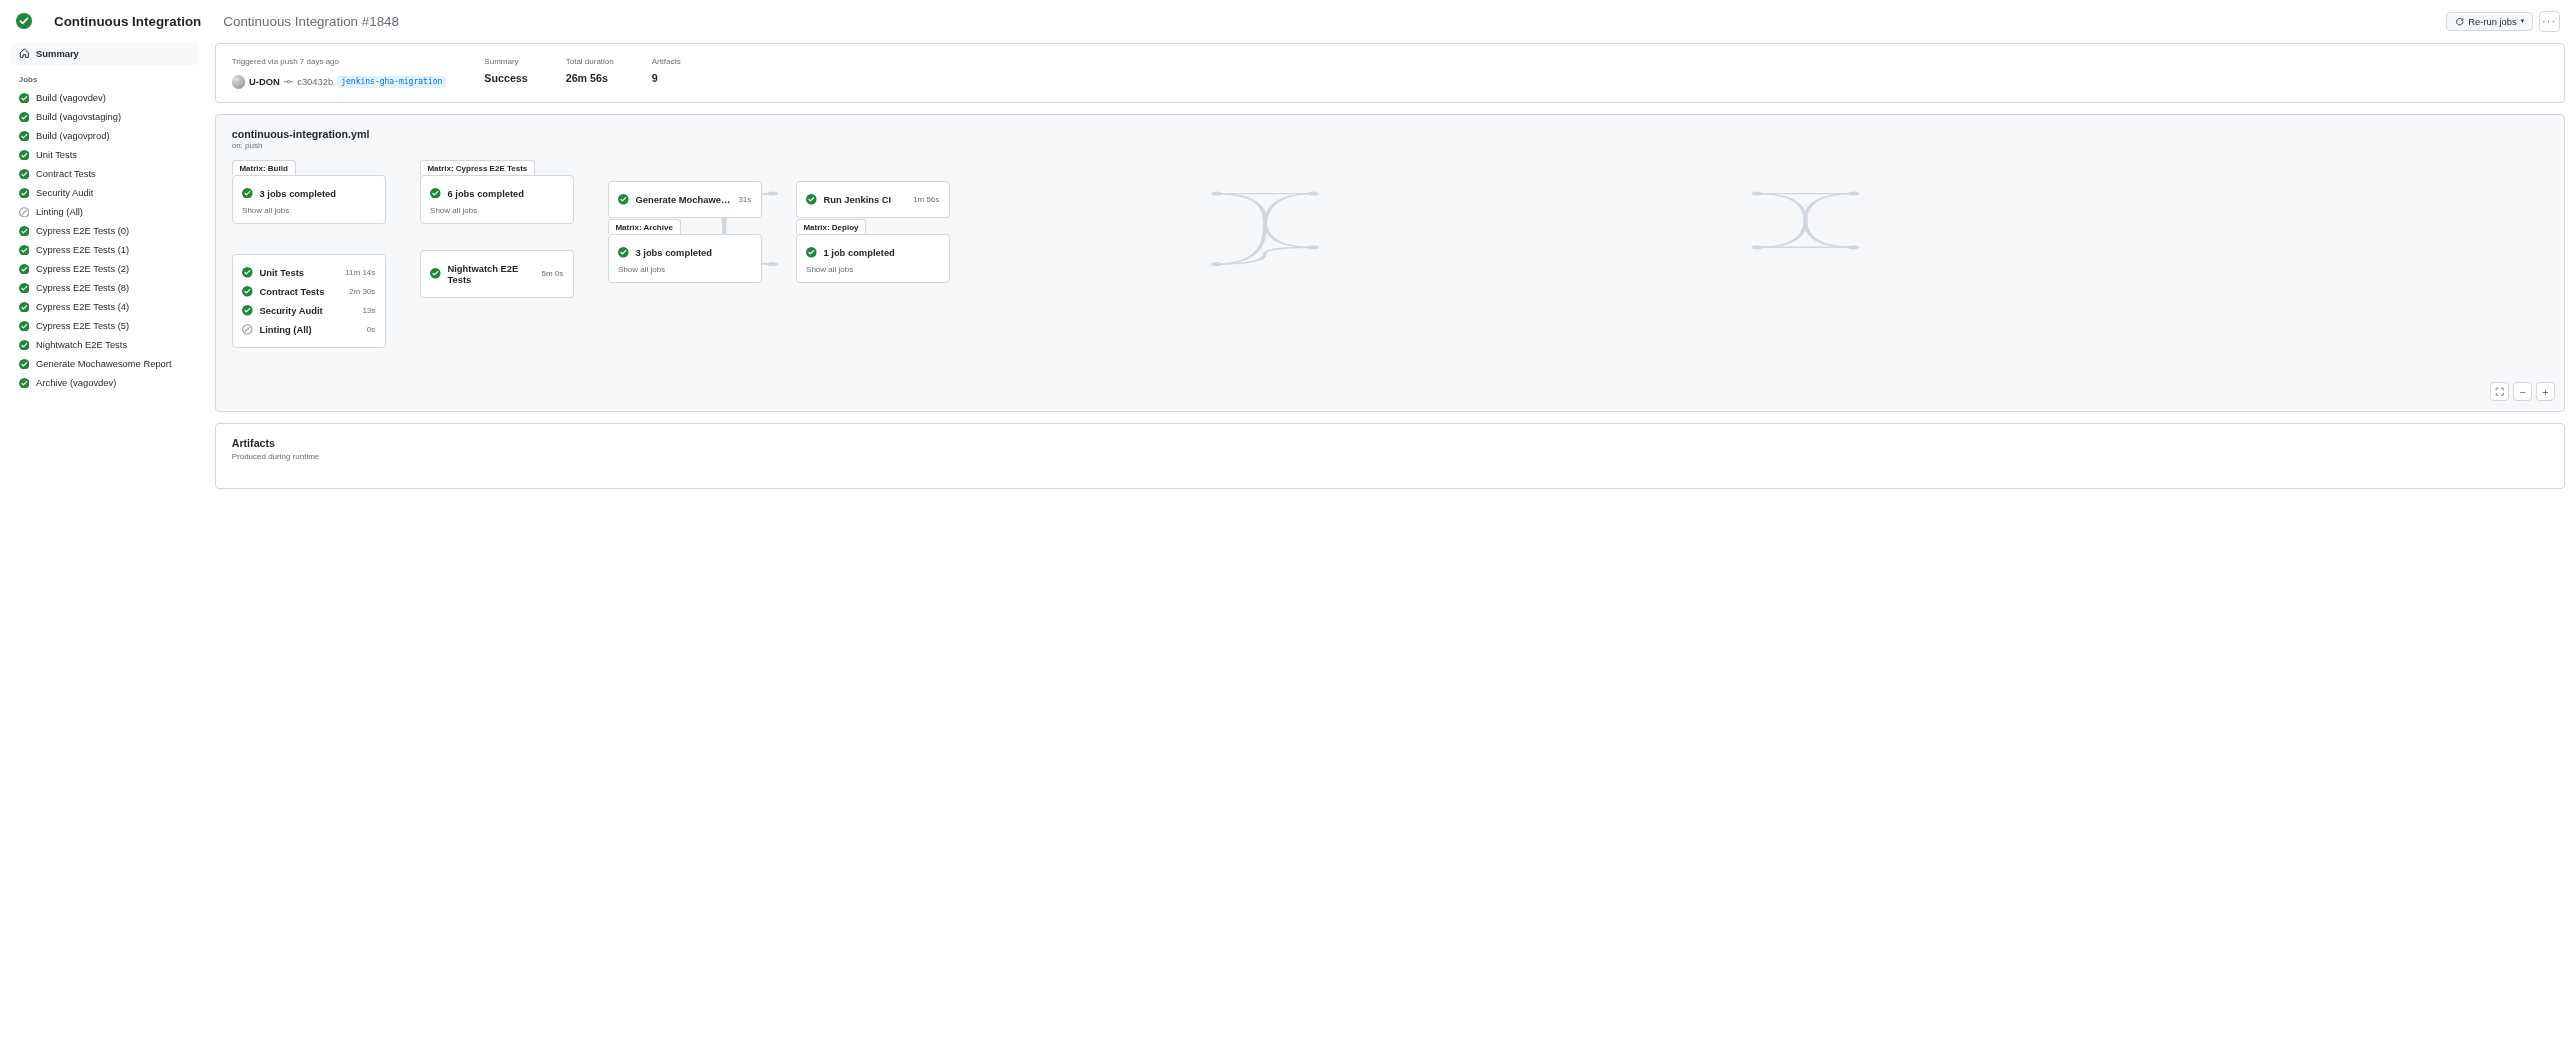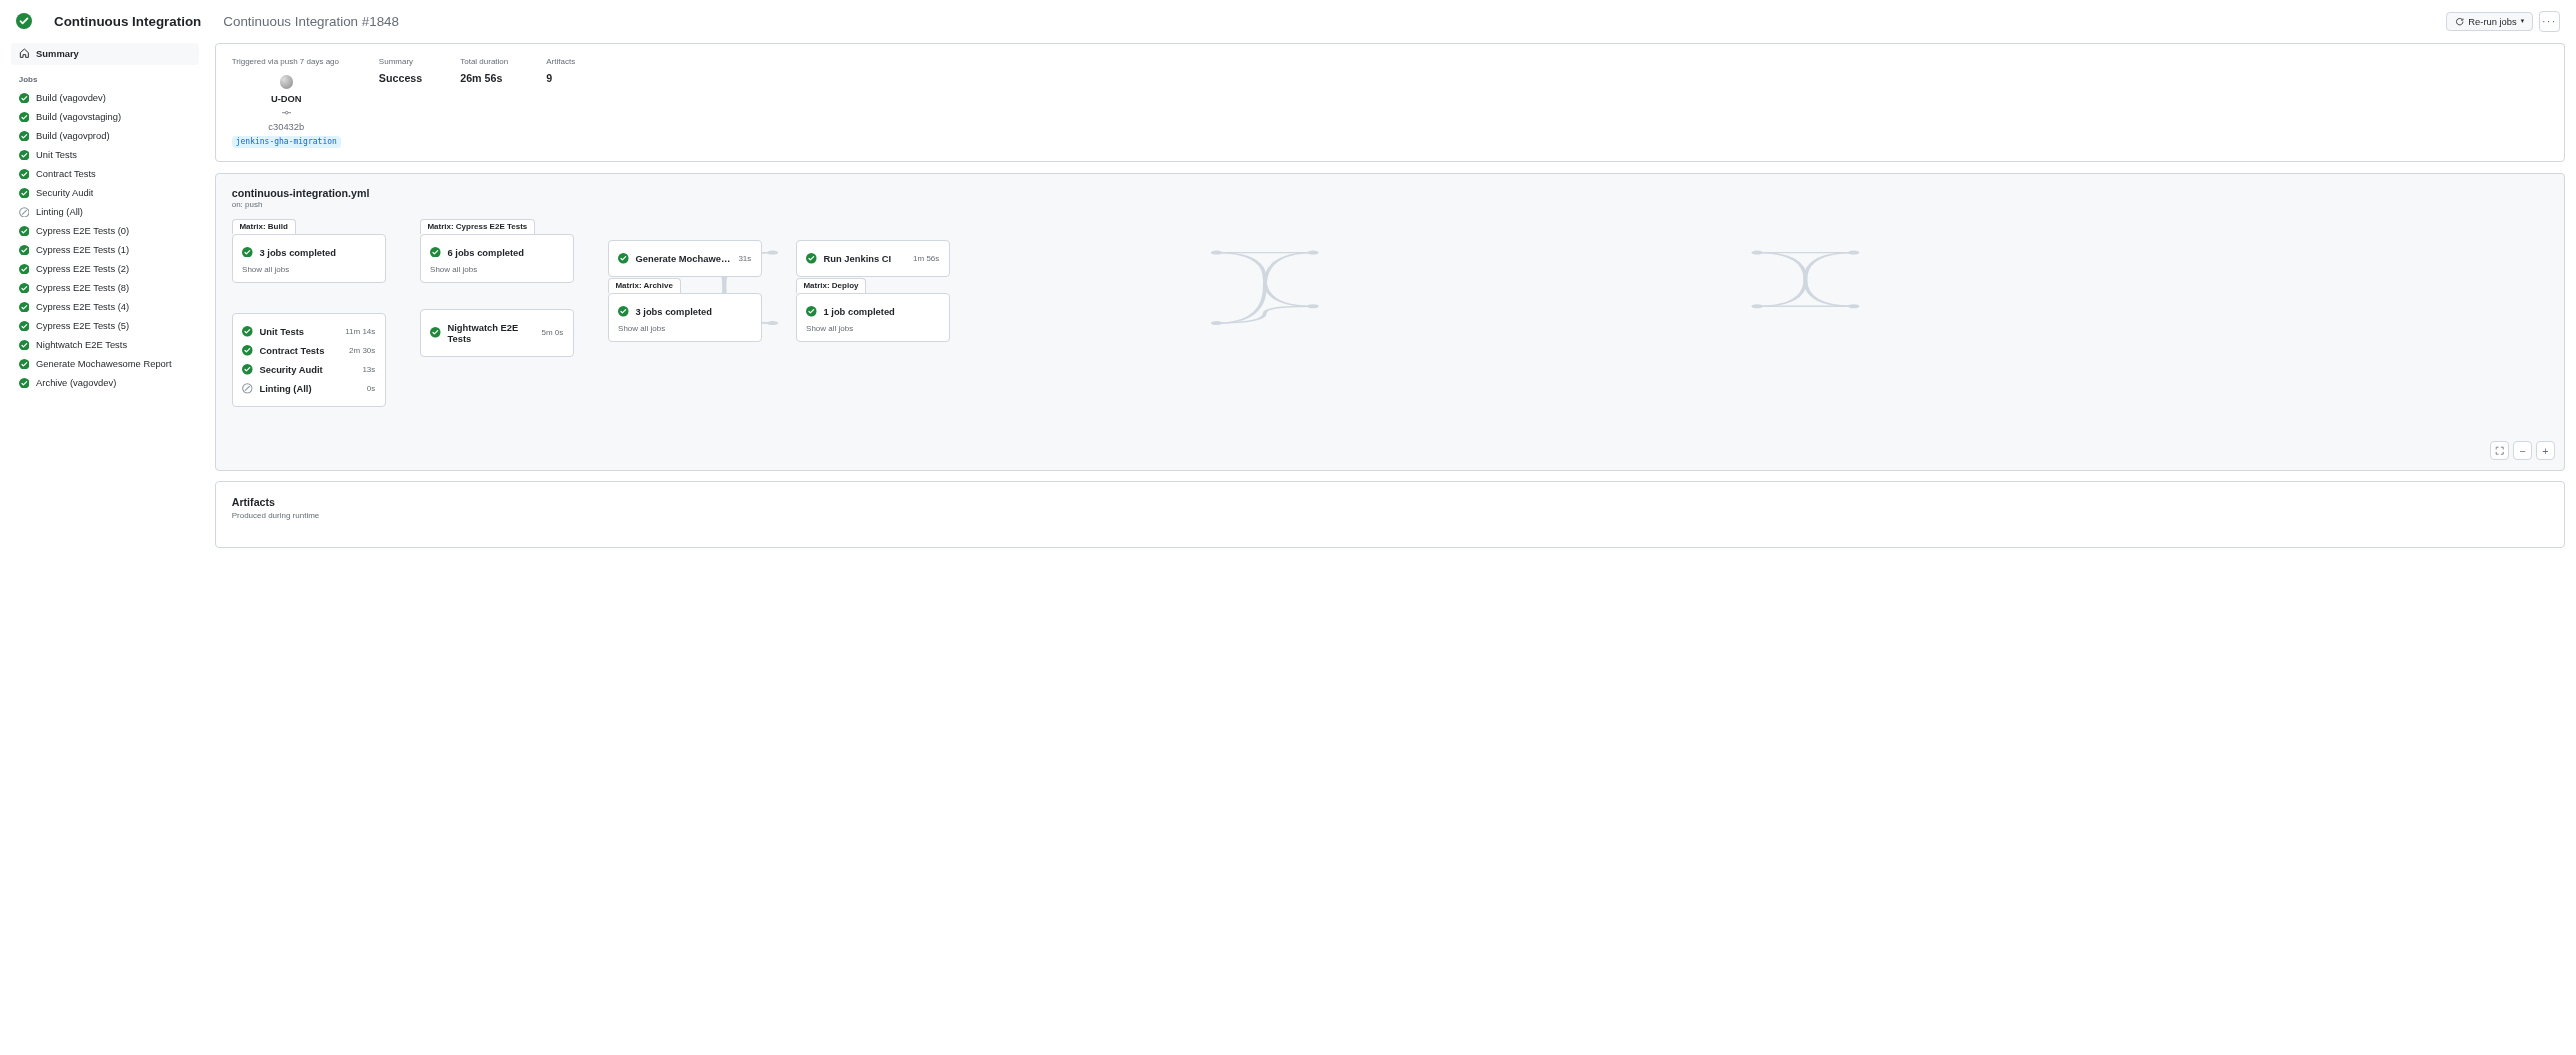--- a/index.html
+++ b/index.html
@@ -76,21 +76,21 @@
   
   .main { flex:1; min-width:0; }
   .panel {
     border:0.7px solid #d0d7de;
     border-radius:4px;
     margin-bottom:10.7px;
   }
   .trigger-panel { padding:13.4px 16px; display:flex; gap:38px; }
   .trigger-col .lbl { font-size:8px; color:#656d76; margin-bottom:5.4px; }
   .trigger-col .val { font-size:10.7px; font-weight:600; }
-  .trigger-left .line2 { display:flex; align-items:center; gap:4px; margin-top:9px; font-size:9.4px;flex-direction:column;}
+  .trigger-left .line2 { display:flex; align-items:center; gap:4px; margin-top:9px; font-size:9.4px;}
   .avatar {
     width:13.4px; height:13.4px; border-radius:50%;
     background: radial-gradient(circle at 30% 30%, #ddd, #888);
     display:inline-block;
   }
   .commit-link { color:#656d76; }
   .branch-chip {
     background:#ddf4ff;
     color:#0969da;
     font-family: ui-monospace, SFMono-Regular, "SF Mono", Menlo, Consolas, monospace;

